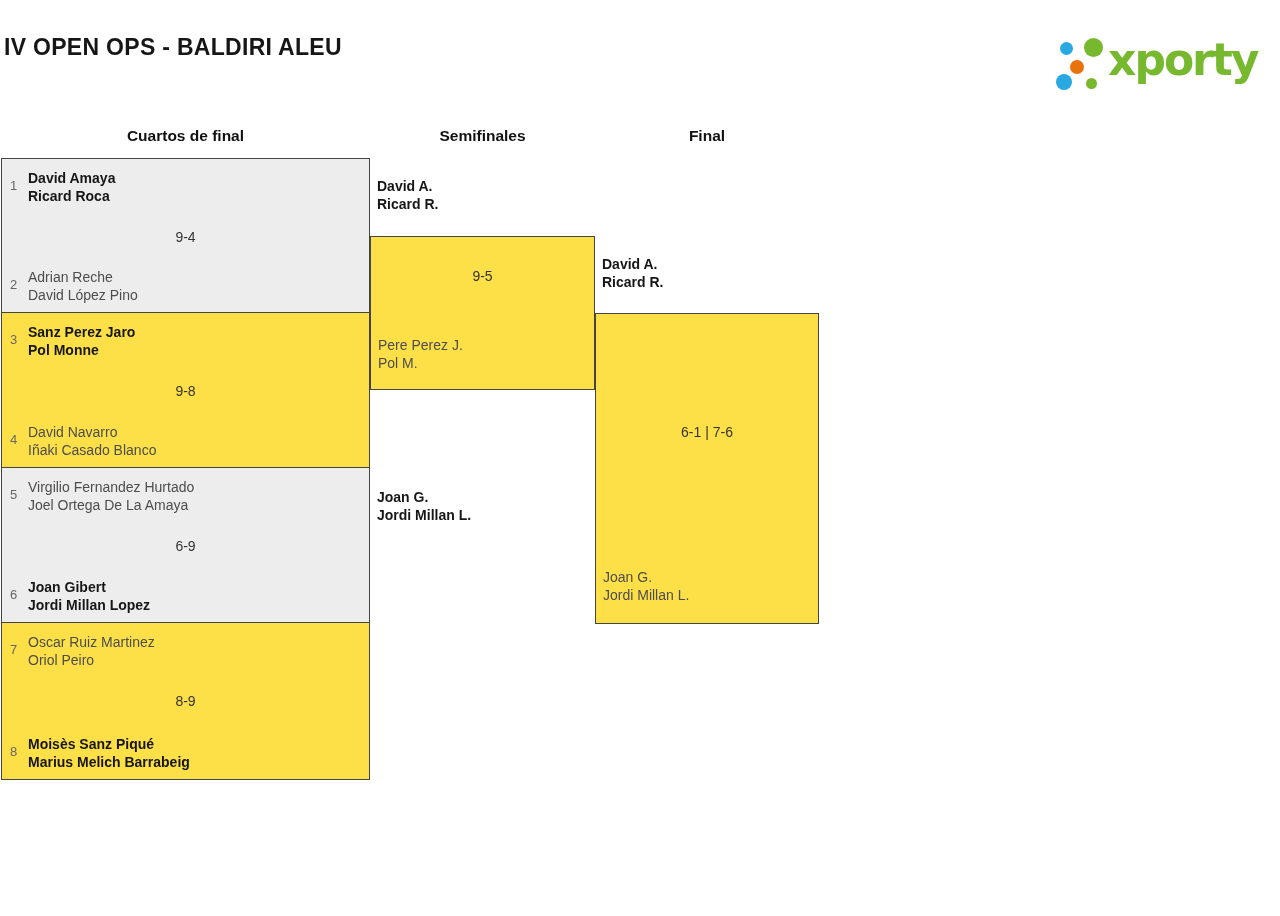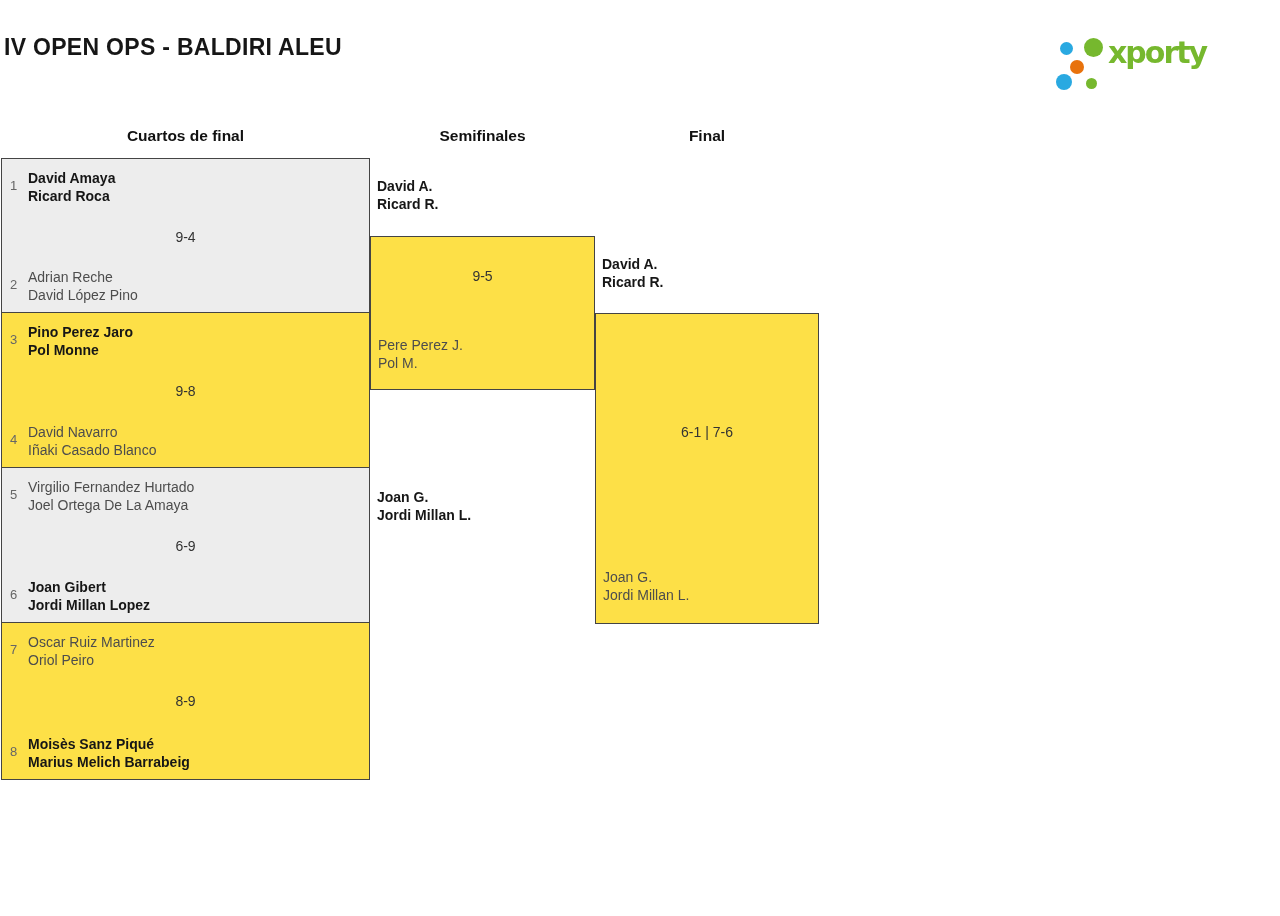--- a/index.html
+++ b/index.html
@@ -28,21 +28,21 @@
   .sfbox .team-bottom{left:7px;bottom:17px;}
   .finalbox .team-bottom{left:7px;bottom:19px;}
   .float-team{position:absolute;}
   .logo{position:absolute;left:1048px;top:2px;width:230px;height:68px;}
   .dot{position:absolute;border-radius:50%;}
   .dot-blue{background:var(--brand-blue,#29a9e1);}
   .dot-green{background:var(--brand-green,#76b82e);}
   .dot-orange{background:var(--brand-orange,#e8720c);}
   .brand-text{
     position:absolute;left:60px;top:6px;
-    font-family:"DejaVu Sans",sans-serif;font-size:30px;font-weight:800;
+    font-family:"DejaVu Sans",sans-serif;font-size:44px;font-weight:800;
     letter-spacing:-2px;color:var(--brand-green,#76b82e);line-height:1;
   }
 </style>
 </head>
 <body>
 
 <div class="page">
 
   <div class="title-line" style="top:4px;">IV OPEN OPS - BALDIRI ALEU</div>
 
@@ -69,21 +69,21 @@
     <div class="team team-bottom loser">
       <div>Adrian Reche</div>
       <div>David López Pino</div>
     </div>
     <div class="seed seed-bottom">2</div>
   </div>
 
   <div class="box qf nt" style="top:283px;height:155px;">
     <div class="seed seed-top">3</div>
     <div class="team team-top winner">
-      <div>Pino Perez Jaro</div>
+      <div>Sanz Perez Jaro</div>
       <div>Pol Monne</div>
     </div>
     <div class="score">9-8</div>
     <div class="team team-bottom loser">
       <div>David Navarro</div>
       <div>Iñaki Casado Blanco</div>
     </div>
     <div class="seed seed-bottom">4</div>
   </div>
 

